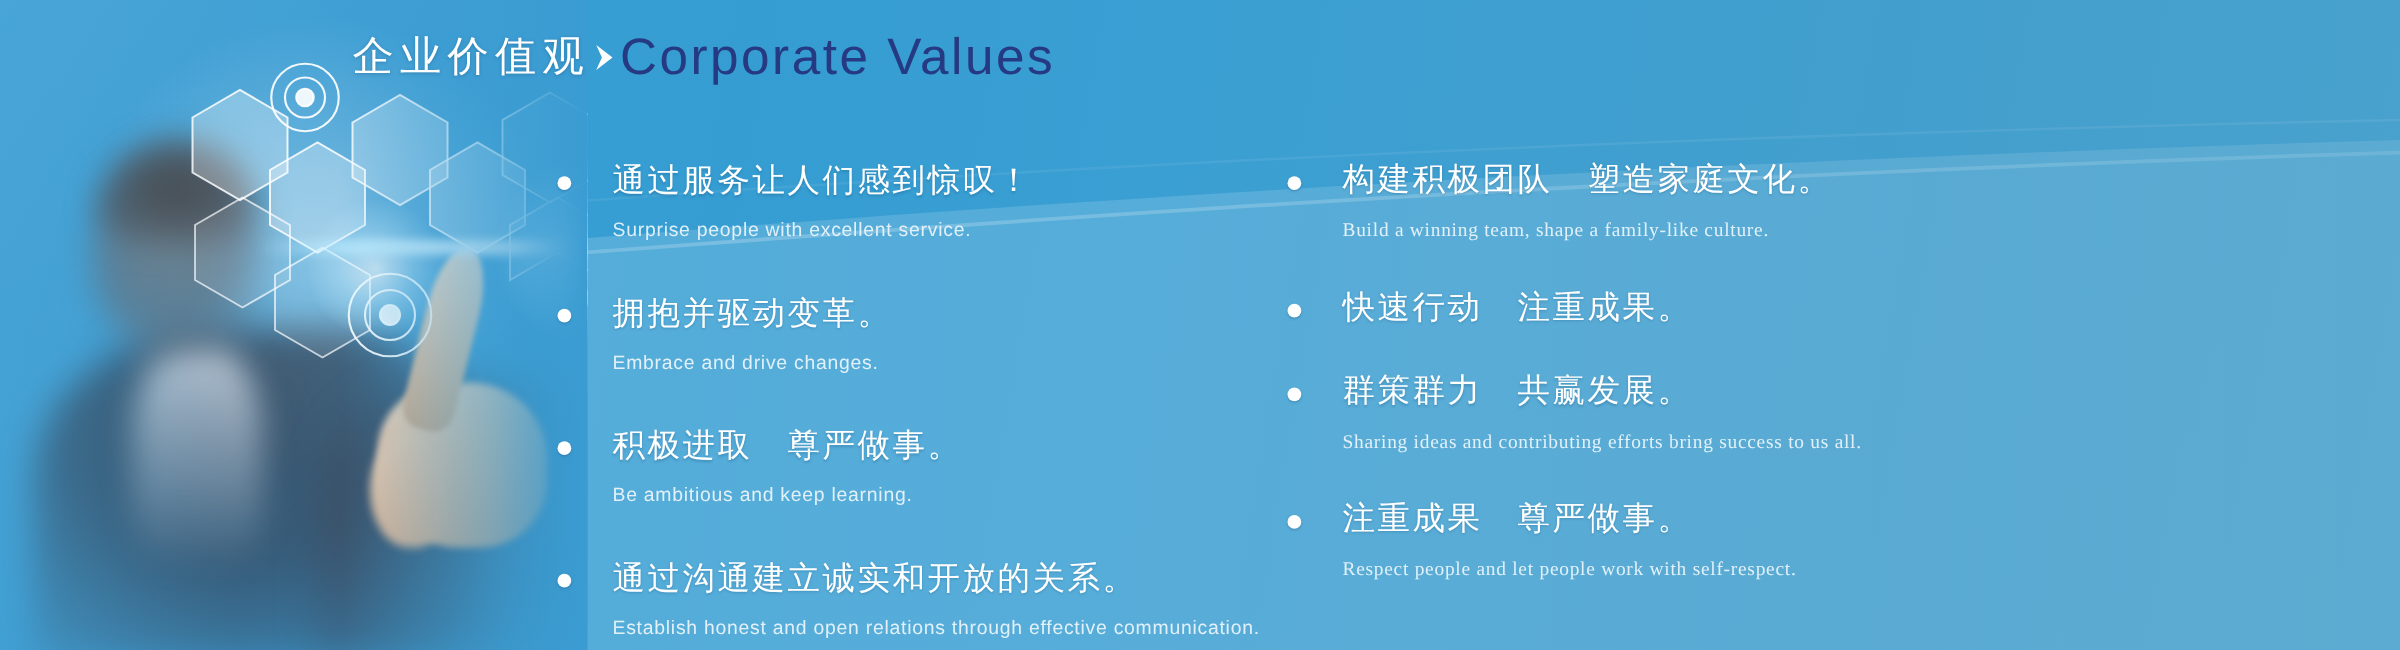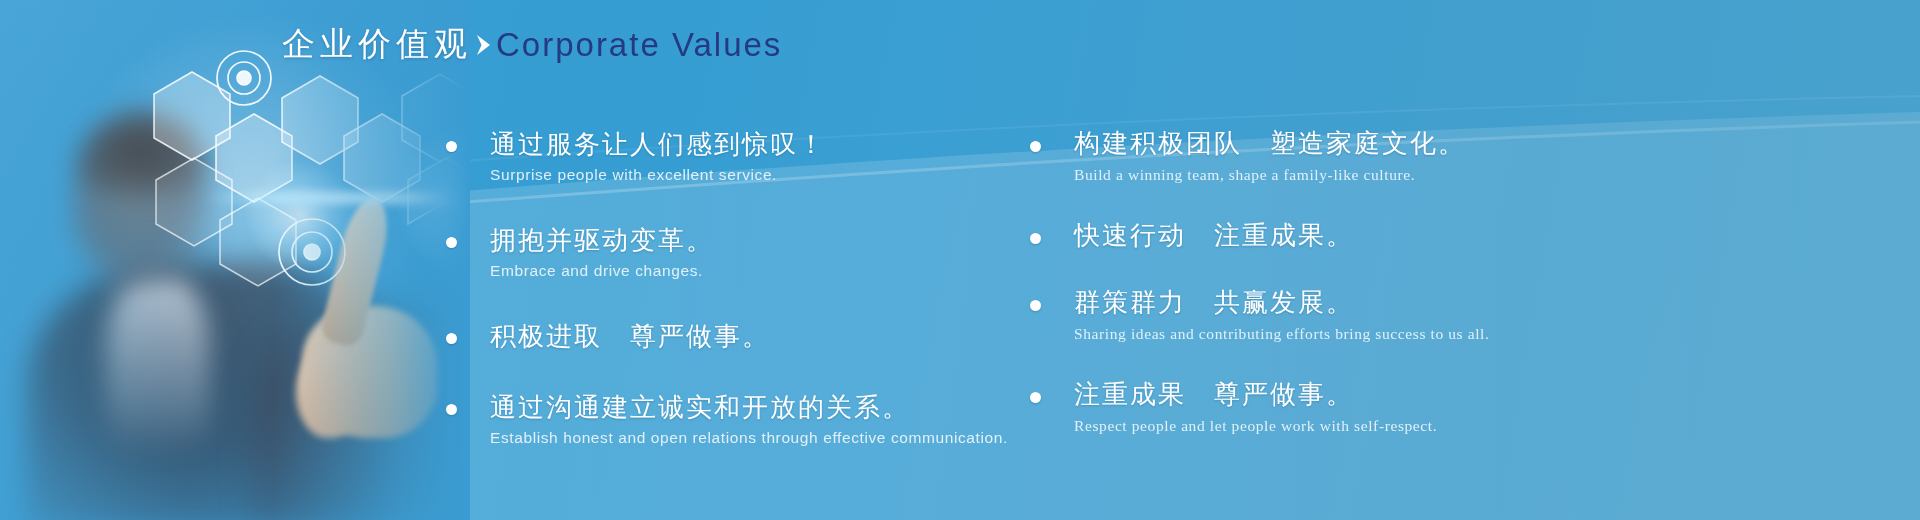--- a/index.html
+++ b/index.html
@@ -114,21 +114,21 @@
     display:flex; align-items:center; 
   }
   .title-cn {
     font-size:33px; letter-spacing:5px; color:#ffffff; font-weight:400;
     text-shadow:0 1px 3px rgba(20,70,110,.35);
     white-space:nowrap;
   }
   .chev { display:flex; align-items:center; }
   .chev svg { display:block; }
   .title-en {
-    font-size:33px; letter-spacing:2px; color:#253a82; font-weight:400;
+    font-size:41px; letter-spacing:2px; color:#253a82; font-weight:400;
     white-space:nowrap;
   }
 
   
   .cols { position:absolute; left:0; top:0; width:1920px; height:520px; }
   .col { position:absolute; top:128px; }
   .col-left  { left:438px; width:640px; }
   .col-right { left:1022px; width:880px; }
 
   .item { position:relative; padding-left:52px; margin-bottom:36px; }
@@ -140,21 +140,21 @@
     width:11px; height:11px; border-radius:50%;
     background:#ffffff; box-shadow:0 1px 2px rgba(25,80,120,.35);
   }
   .cn {
     font-size:26px; letter-spacing:2px; color:#ffffff; line-height:1.26;
     font-weight:400; white-space:nowrap;
     text-shadow:0 1px 2px rgba(20,75,115,.30);
   }
   .en {
     font-size:15.5px; letter-spacing:.6px; color:#e9f4fb; line-height:1.5;
-    margin-top:2px; white-space:nowrap; opacity:.95;
+    margin-top:12px; white-space:nowrap; opacity:.95;
   }
 </style>
 </head>
 <body>
 
 <div id="banner">
 
   <div class="bg-layer">
     <svg class="swoosh-svg" viewBox="0 0 1920 520" preserveAspectRatio="none">
       <defs>
@@ -242,20 +242,21 @@
         <div class="en">Surprise people with excellent service.</div>
       </div>
       <div class="item">
         <span class="dot"></span>
         <div class="cn">拥抱并驱动变革。</div>
         <div class="en">Embrace and drive changes.</div>
       </div>
       <div class="item">
         <span class="dot"></span>
         <div class="cn">积极进取　尊严做事。</div>
+        <div class="en">Be ambitious and keep learning.</div>
       </div>
       <div class="item">
         <span class="dot"></span>
         <div class="cn">通过沟通建立诚实和开放的关系。</div>
         <div class="en">Establish honest and open relations through effective communication.</div>
       </div>
     </div>
 
     <div class="col col-right">
       <div class="item">

